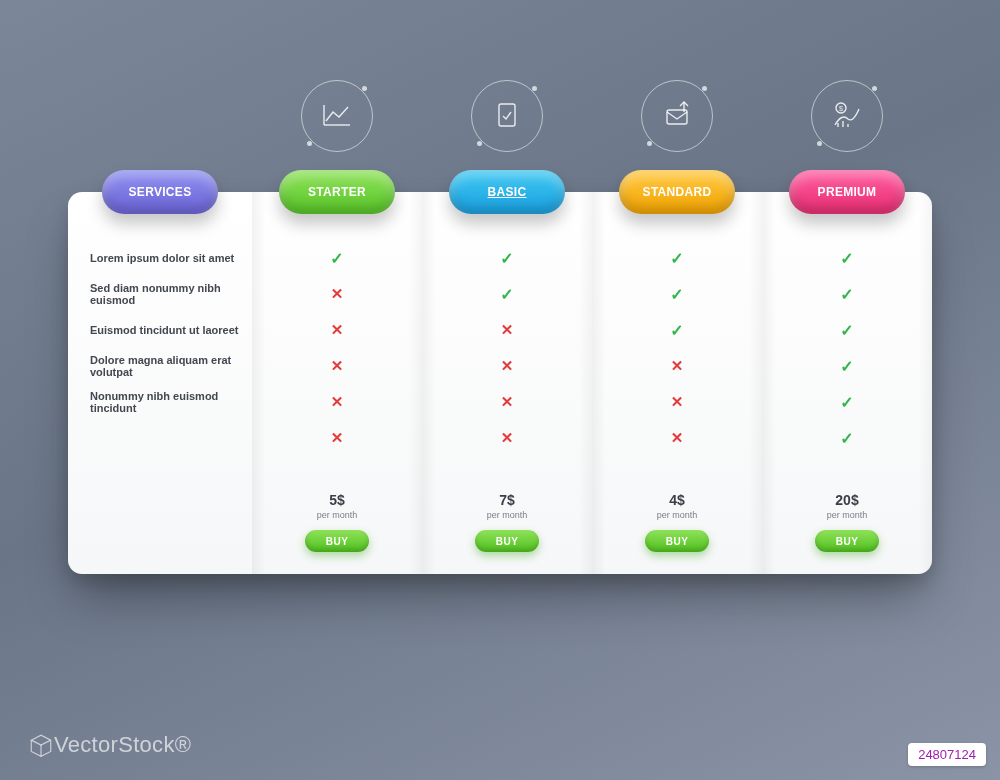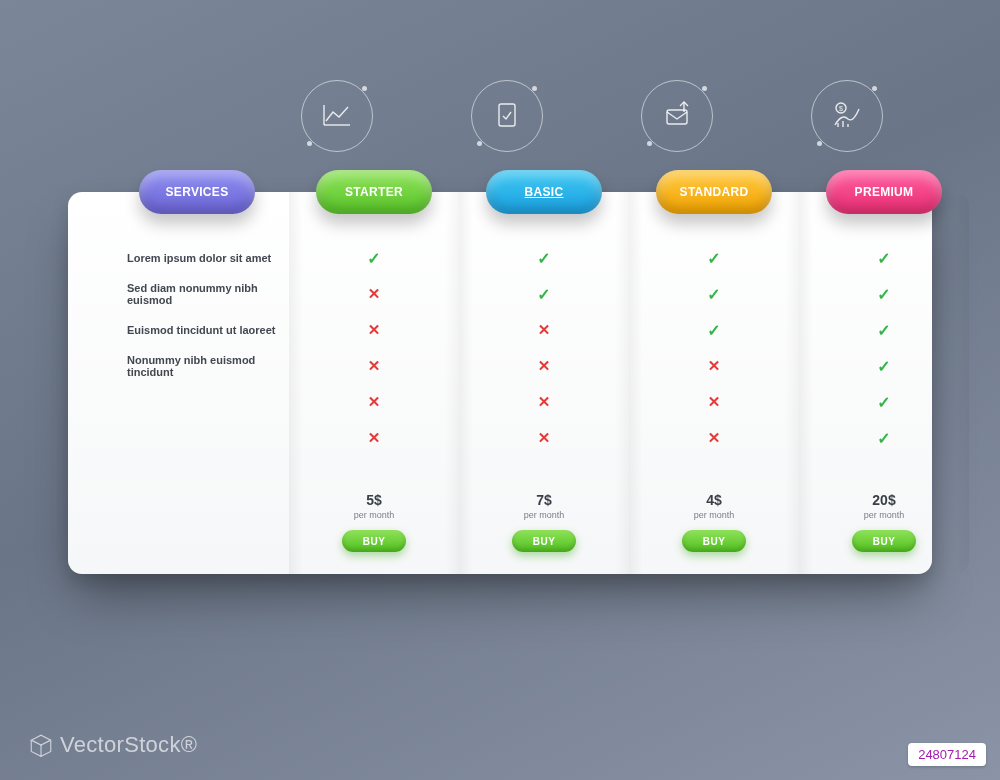--- a/index.html
+++ b/index.html
@@ -24,21 +24,21 @@
   .card{position:absolute;left:68px;top:192px;width:864px;height:382px;
     border-radius:14px;
     background:linear-gradient(180deg,#ffffff 0%,#f6f7f8 100%);
     box-shadow:0 30px 50px -10px rgba(0,0,0,.35),0 8px 18px rgba(0,0,0,.15);
     display:flex;}
   .col{flex:0 0 auto;position:relative;}
   .col-services{width:184px;}
   .col-plan{width:170px;
     background:linear-gradient(90deg,rgba(0,0,0,0.05) 0%,rgba(0,0,0,0) 8%,rgba(0,0,0,0) 92%,rgba(0,0,0,0.04) 100%);}
   .col-plan:last-child{border-radius:0 14px 14px 0;}
-  .col-services{border-radius:14px 0 0 14px;margin-left:37px;}
+  .col-services{border-radius:14px 0 0 14px;}
 
   
   .tab{position:absolute;top:-22px;left:50%;transform:translateX(-50%);
     width:116px;height:44px;border-radius:22px;
     display:flex;align-items:center;justify-content:center;
     color:#fff;font-size:12px;font-weight:600;letter-spacing:.3px;
     text-transform:uppercase;
     box-shadow:0 10px 16px rgba(0,0,0,.22),inset 0 -6px 12px rgba(0,0,0,.18),
       inset 0 6px 12px rgba(255,255,255,.35);
     z-index:2;}
@@ -61,21 +61,21 @@
   .price-block{position:absolute;bottom:22px;left:0;right:0;text-align:center;}
   .price{font-size:14px;color:#3a3f47;font-weight:700;}
   .per{font-size:9px;color:#7a7f87;margin-top:2px;}
   .buy{margin:10px auto 0;display:flex;align-items:center;justify-content:center;
     width:64px;height:22px;border-radius:11px;cursor:pointer;
     background:linear-gradient(180deg,#8fe25a,#4fbf1e);
     color:#fff;font-size:10px;font-weight:700;letter-spacing:.5px;text-transform:uppercase;
     box-shadow:0 4px 8px rgba(60,170,30,.4),inset 0 -3px 5px rgba(0,0,0,.15);}
 
   .watermark{position:absolute;left:28px;bottom:22px;color:rgba(255,255,255,.65);
-    font-size:22px;letter-spacing:.3px;display:flex;align-items:center;gap:6px;
+    font-size:22px;letter-spacing:.3px;display:flex;align-items:center;gap:0;
     font-weight:300;}
   .watermark svg{width:26px;height:26px;stroke:rgba(255,255,255,.65);fill:none;stroke-width:1.4}
   .img-id{position:absolute;right:14px;bottom:14px;background:#fff;border-radius:4px;
     padding:4px 10px;font-size:13px;color:#a21caf;font-weight:500;box-shadow:0 1px 3px rgba(0,0,0,.2);}
 </style>
 </head>
 <body>
 
 <div class="icon-row">
   <div style="width:252px"></div>
@@ -125,20 +125,21 @@
   <div class="col col-services">
     <div class="tab-wrap">
         <div class="tab c-purple">
           <span>Services</span>
         </div>
       </div>
     <div class="rows" id="feature-rows">
         <div class="cell">Lorem ipsum dolor sit amet</div>
         <div class="cell">Sed diam nonummy nibh euismod</div>
         <div class="cell">Euismod tincidunt ut laoreet</div>
+        <div class="cell">Dolore magna aliquam erat volutpat</div>
         <div class="cell">Nonummy nibh euismod tincidunt</div>
       </div>
   </div>
 
   <div id="plan-cols" style="display:contents"><div class="col col-plan">
         <div class="tab-wrap">
           <div class="tab c-green">Starter</div>
         </div>
         <div class="rows">
           <div class="cell">

